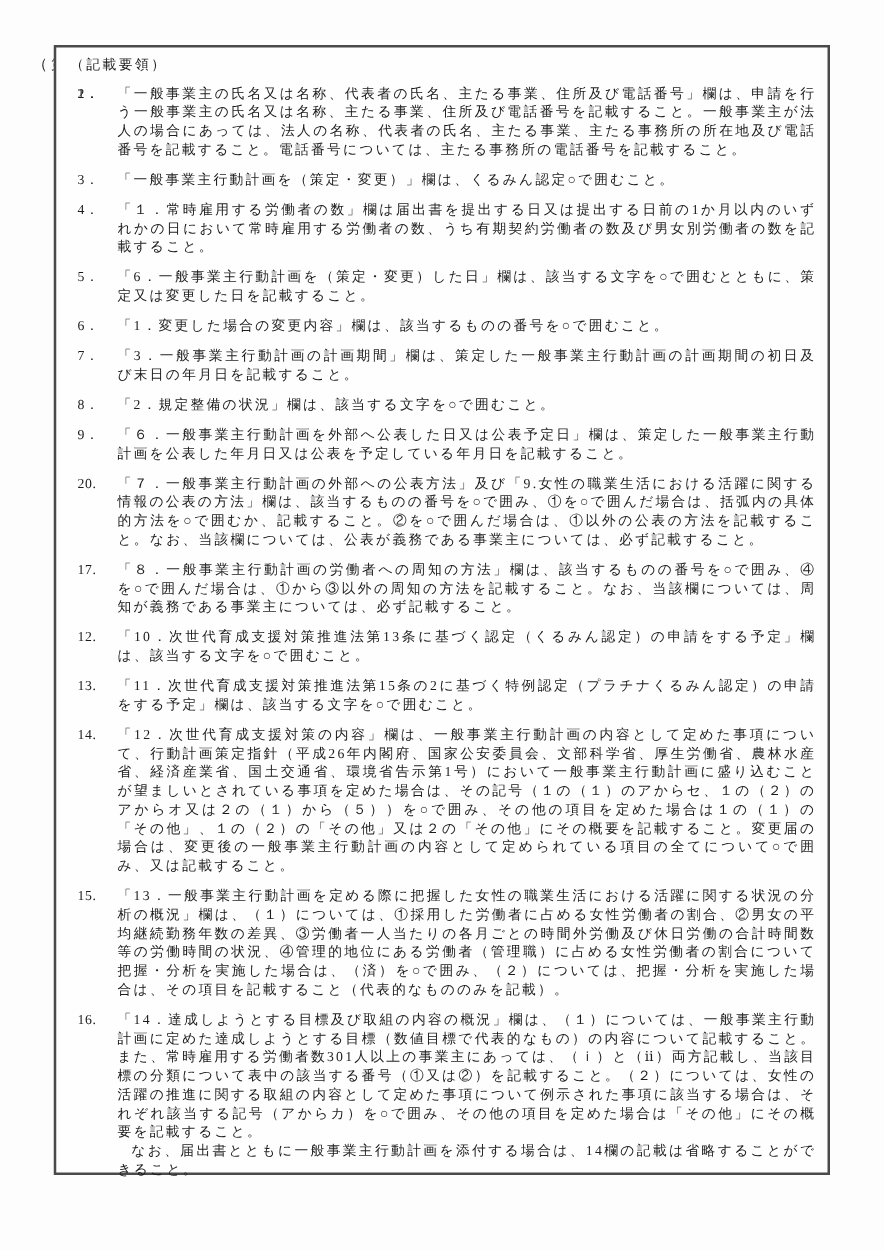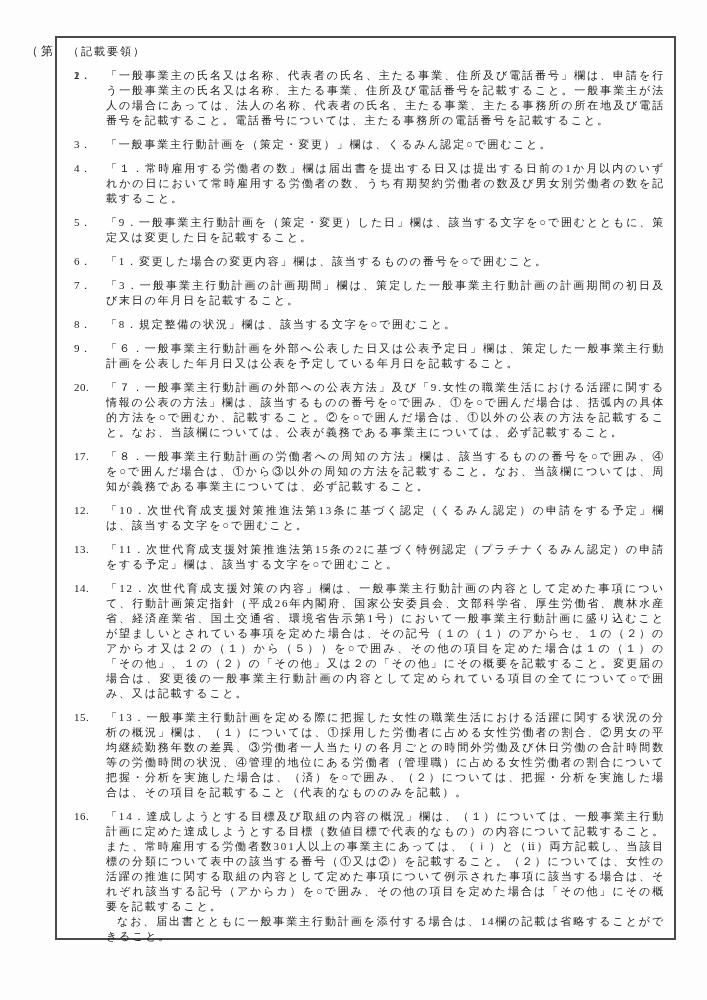--- a/index.html
+++ b/index.html
@@ -19,21 +19,20 @@
     white-space: nowrap;
     margin-top: 33px;
   }
   .box {
     position: absolute;
     top: 36px; left: 43px;
     width: 621px; height: 904px;
     border: 2px solid #4a4a4a;
     padding: 6px 9px 0 9px;
     background: #fefefe;
-    margin-left: 12px;
   }
   .heading {
     font-size: 11px;
     letter-spacing: 2px;
     margin-left: 2px;
   }
   .list { display: block; }
   .item {
     position: relative;
     padding-left: 40px;
@@ -56,24 +55,24 @@
 
 <div class="page-label">（第六面）</div>
 
 <div class="box">
   <div class="heading">（記載要領）</div>
   <div class="list">
       <div class="item"><span class="num">1．</span></div>
       <div class="item"><span class="num">2．</span><span>「一般事業主の氏名又は名称、代表者の氏名、主たる事業、住所及び電話番号」欄は、申請を行う一般事業主の氏名又は名称、主たる事業、住所及び電話番号を記載すること。一般事業主が法人の場合にあっては、法人の名称、代表者の氏名、主たる事業、主たる事務所の所在地及び電話番号を記載すること。電話番号については、主たる事務所の電話番号を記載すること。</span></div>
       <div class="item"><span class="num">3．</span><span>「一般事業主行動計画を（策定・変更）」欄は、くるみん認定○で囲むこと。</span></div>
       <div class="item"><span class="num">4．</span><span>「１．常時雇用する労働者の数」欄は届出書を提出する日又は提出する日前の1か月以内のいずれかの日において常時雇用する労働者の数、うち有期契約労働者の数及び男女別労働者の数を記載すること。</span></div>
-      <div class="item"><span class="num">5．</span><span>「9．一般事業主行動計画を（策定・変更）した日」欄は、該当する文字を○で囲むとともに、策定又は変更した日を記載すること。</span></div>
+      <div class="item"><span class="num">5．</span><span>「6．一般事業主行動計画を（策定・変更）した日」欄は、該当する文字を○で囲むとともに、策定又は変更した日を記載すること。</span></div>
       <div class="item"><span class="num">6．</span><span>「1．変更した場合の変更内容」欄は、該当するものの番号を○で囲むこと。</span></div>
       <div class="item"><span class="num">7．</span><span>「3．一般事業主行動計画の計画期間」欄は、策定した一般事業主行動計画の計画期間の初日及び末日の年月日を記載すること。</span></div>
-      <div class="item"><span class="num">8．</span><span>「8．規定整備の状況」欄は、該当する文字を○で囲むこと。</span></div>
+      <div class="item"><span class="num">8．</span><span>「2．規定整備の状況」欄は、該当する文字を○で囲むこと。</span></div>
       <div class="item"><span class="num">9．</span><span>「６．一般事業主行動計画を外部へ公表した日又は公表予定日」欄は、策定した一般事業主行動計画を公表した年月日又は公表を予定している年月日を記載すること。</span></div>
       <div class="item"><span class="num">20.</span><span>「７．一般事業主行動計画の外部への公表方法」及び「9.女性の職業生活における活躍に関する情報の公表の方法」欄は、該当するものの番号を○で囲み、①を○で囲んだ場合は、括弧内の具体的方法を○で囲むか、記載すること。②を○で囲んだ場合は、①以外の公表の方法を記載すること。なお、当該欄については、公表が義務である事業主については、必ず記載すること。</span></div>
       <div class="item"><span class="num">17.</span><span>「８．一般事業主行動計画の労働者への周知の方法」欄は、該当するものの番号を○で囲み、④を○で囲んだ場合は、①から③以外の周知の方法を記載すること。なお、当該欄については、周知が義務である事業主については、必ず記載すること。</span></div>
       <div class="item"><span class="num">12.</span><span>「10．次世代育成支援対策推進法第13条に基づく認定（くるみん認定）の申請をする予定」欄は、該当する文字を○で囲むこと。</span></div>
       <div class="item"><span class="num">13.</span><span>「11．次世代育成支援対策推進法第15条の2に基づく特例認定（プラチナくるみん認定）の申請をする予定」欄は、該当する文字を○で囲むこと。</span></div>
       <div class="item"><span class="num">14.</span><span>「12．次世代育成支援対策の内容」欄は、一般事業主行動計画の内容として定めた事項について、行動計画策定指針（平成26年内閣府、国家公安委員会、文部科学省、厚生労働省、農林水産省、経済産業省、国土交通省、環境省告示第1号）において一般事業主行動計画に盛り込むことが望ましいとされている事項を定めた場合は、その記号（１の（１）のアからセ、１の（２）のアからオ又は２の（１）から（５））を○で囲み、その他の項目を定めた場合は１の（１）の「その他」、１の（２）の「その他」又は２の「その他」にその概要を記載すること。変更届の場合は、変更後の一般事業主行動計画の内容として定められている項目の全てについて○で囲み、又は記載すること。</span></div>
       <div class="item"><span class="num">15.</span><span>「13．一般事業主行動計画を定める際に把握した女性の職業生活における活躍に関する状況の分析の概況」欄は、（１）については、①採用した労働者に占める女性労働者の割合、②男女の平均継続勤務年数の差異、③労働者一人当たりの各月ごとの時間外労働及び休日労働の合計時間数等の労働時間の状況、④管理的地位にある労働者（管理職）に占める女性労働者の割合について把握・分析を実施した場合は、（済）を○で囲み、（２）については、把握・分析を実施した場合は、その項目を記載すること（代表的なもののみを記載）。</span></div>
       <div class="item"><span class="num">16.</span><span>「14．達成しようとする目標及び取組の内容の概況」欄は、（１）については、一般事業主行動計画に定めた達成しようとする目標（数値目標で代表的なもの）の内容について記載すること。また、常時雇用する労働者数301人以上の事業主にあっては、（ｉ）と（ⅱ）両方記載し、当該目標の分類について表中の該当する番号（①又は②）を記載すること。（２）については、女性の活躍の推進に関する取組の内容として定めた事項について例示された事項に該当する場合は、それぞれ該当する記号（アからカ）を○で囲み、その他の項目を定めた場合は「その他」にその概要を記載すること。</span><div class="note">なお、届出書とともに一般事業主行動計画を添付する場合は、14欄の記載は省略することができること。</div></div>
     </div>
 </div>

